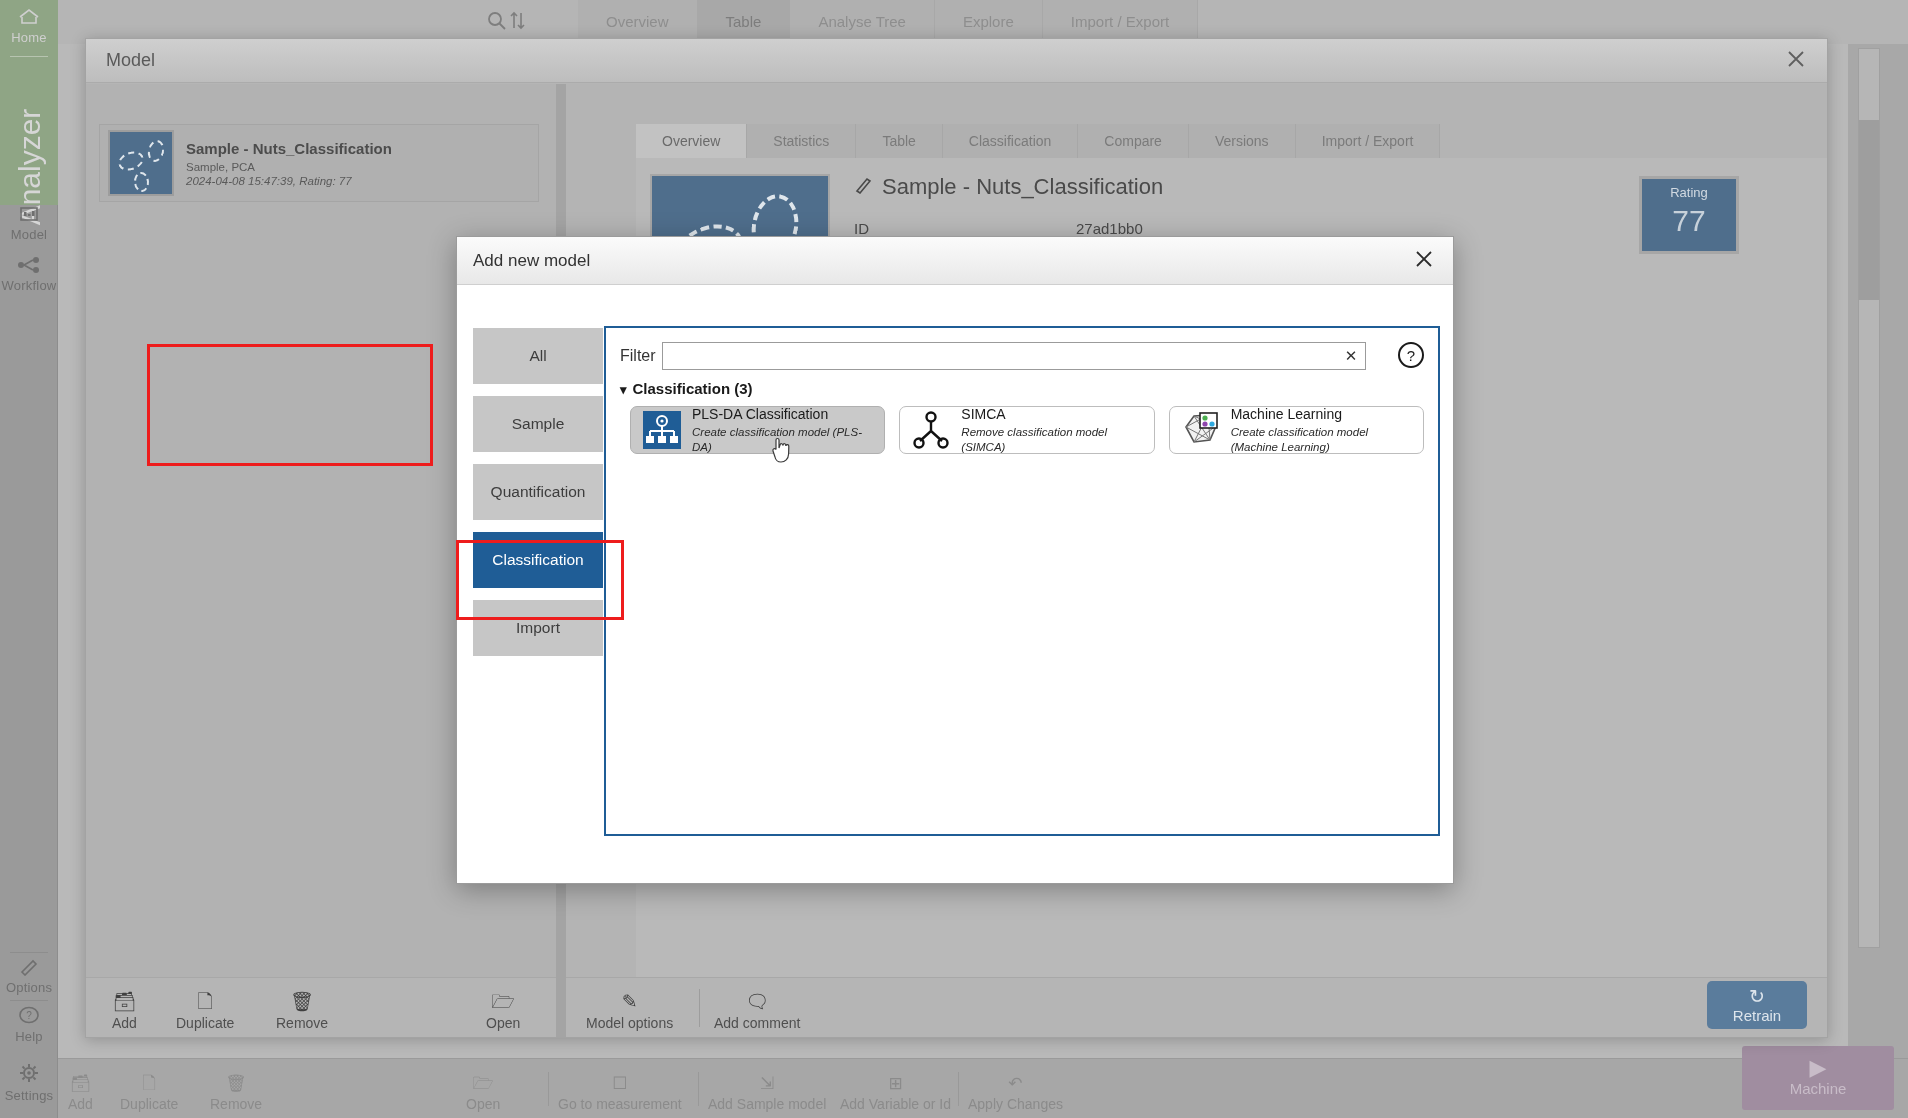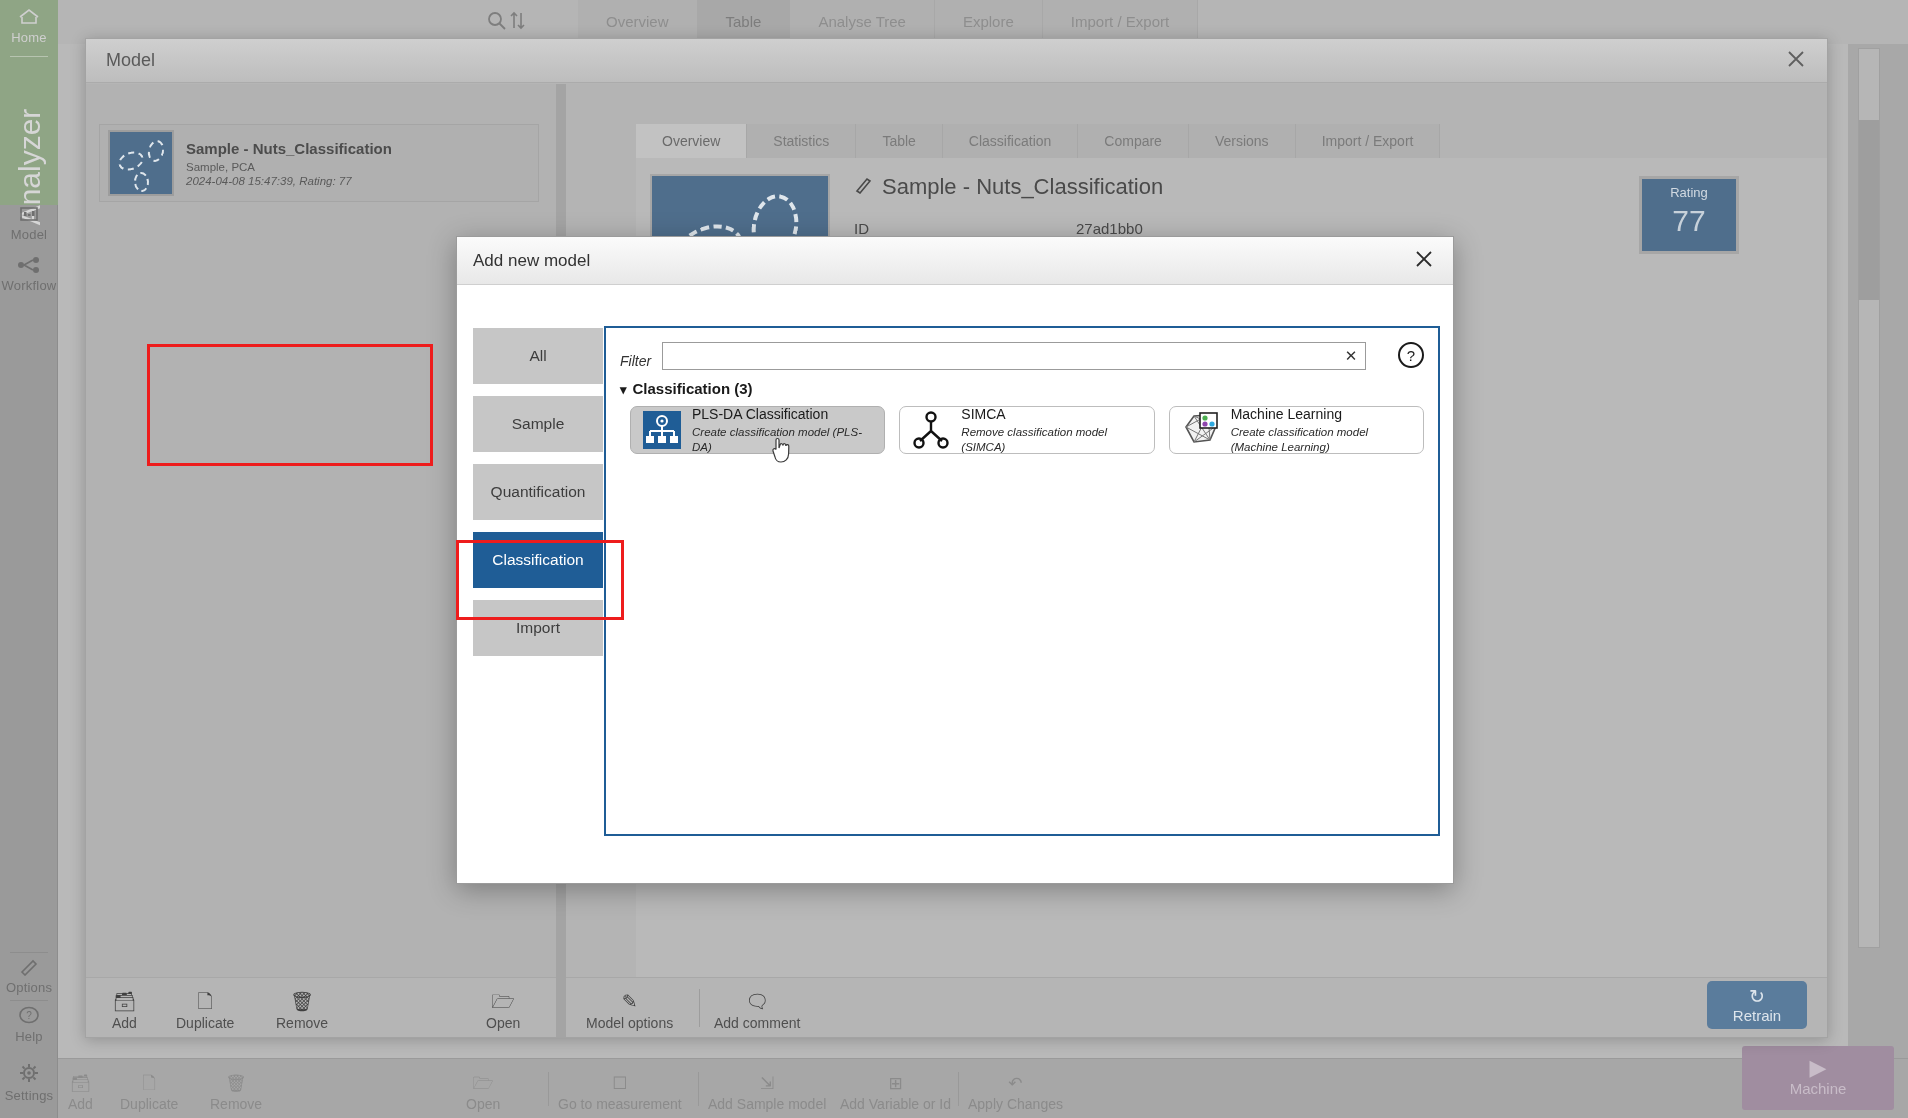--- a/index.html
+++ b/index.html
@@ -179,21 +179,21 @@
     font-size:15.5px; margin-bottom:12px;
   }
   .cat-btn.sel { background:#1f5d96; color:#fff; }
 
   
   .panel {
     position:absolute; left:147px; top:40px; width:836px; height:510px;
     border:2px solid #1f5d96; background:#fff;
   }
   .filter-row { position:absolute; left:14px; top:14px; right:14px; height:28px; }
-  .filter-label { position:absolute; left:0; top:11px; font-size:14px; color:#333;font-style:italic; }
+  .filter-label { position:absolute; left:0; top:5px; font-size:16px; color:#333; }
   .filter-box {
     position:absolute; left:42px; right:58px; top:0; height:28px;
     border:1px solid #9b9b9b; background:#fff; display:flex; align-items:center;
   }
   .filter-input {
     flex:1; border:none; outline:none; height:26px; padding:0 6px; font-size:14px;
     font-family:"Liberation Sans", sans-serif; background:transparent;
   }
   .filter-clear { width:28px; text-align:center; font-size:15px; color:#333; }
   .help-icon {

